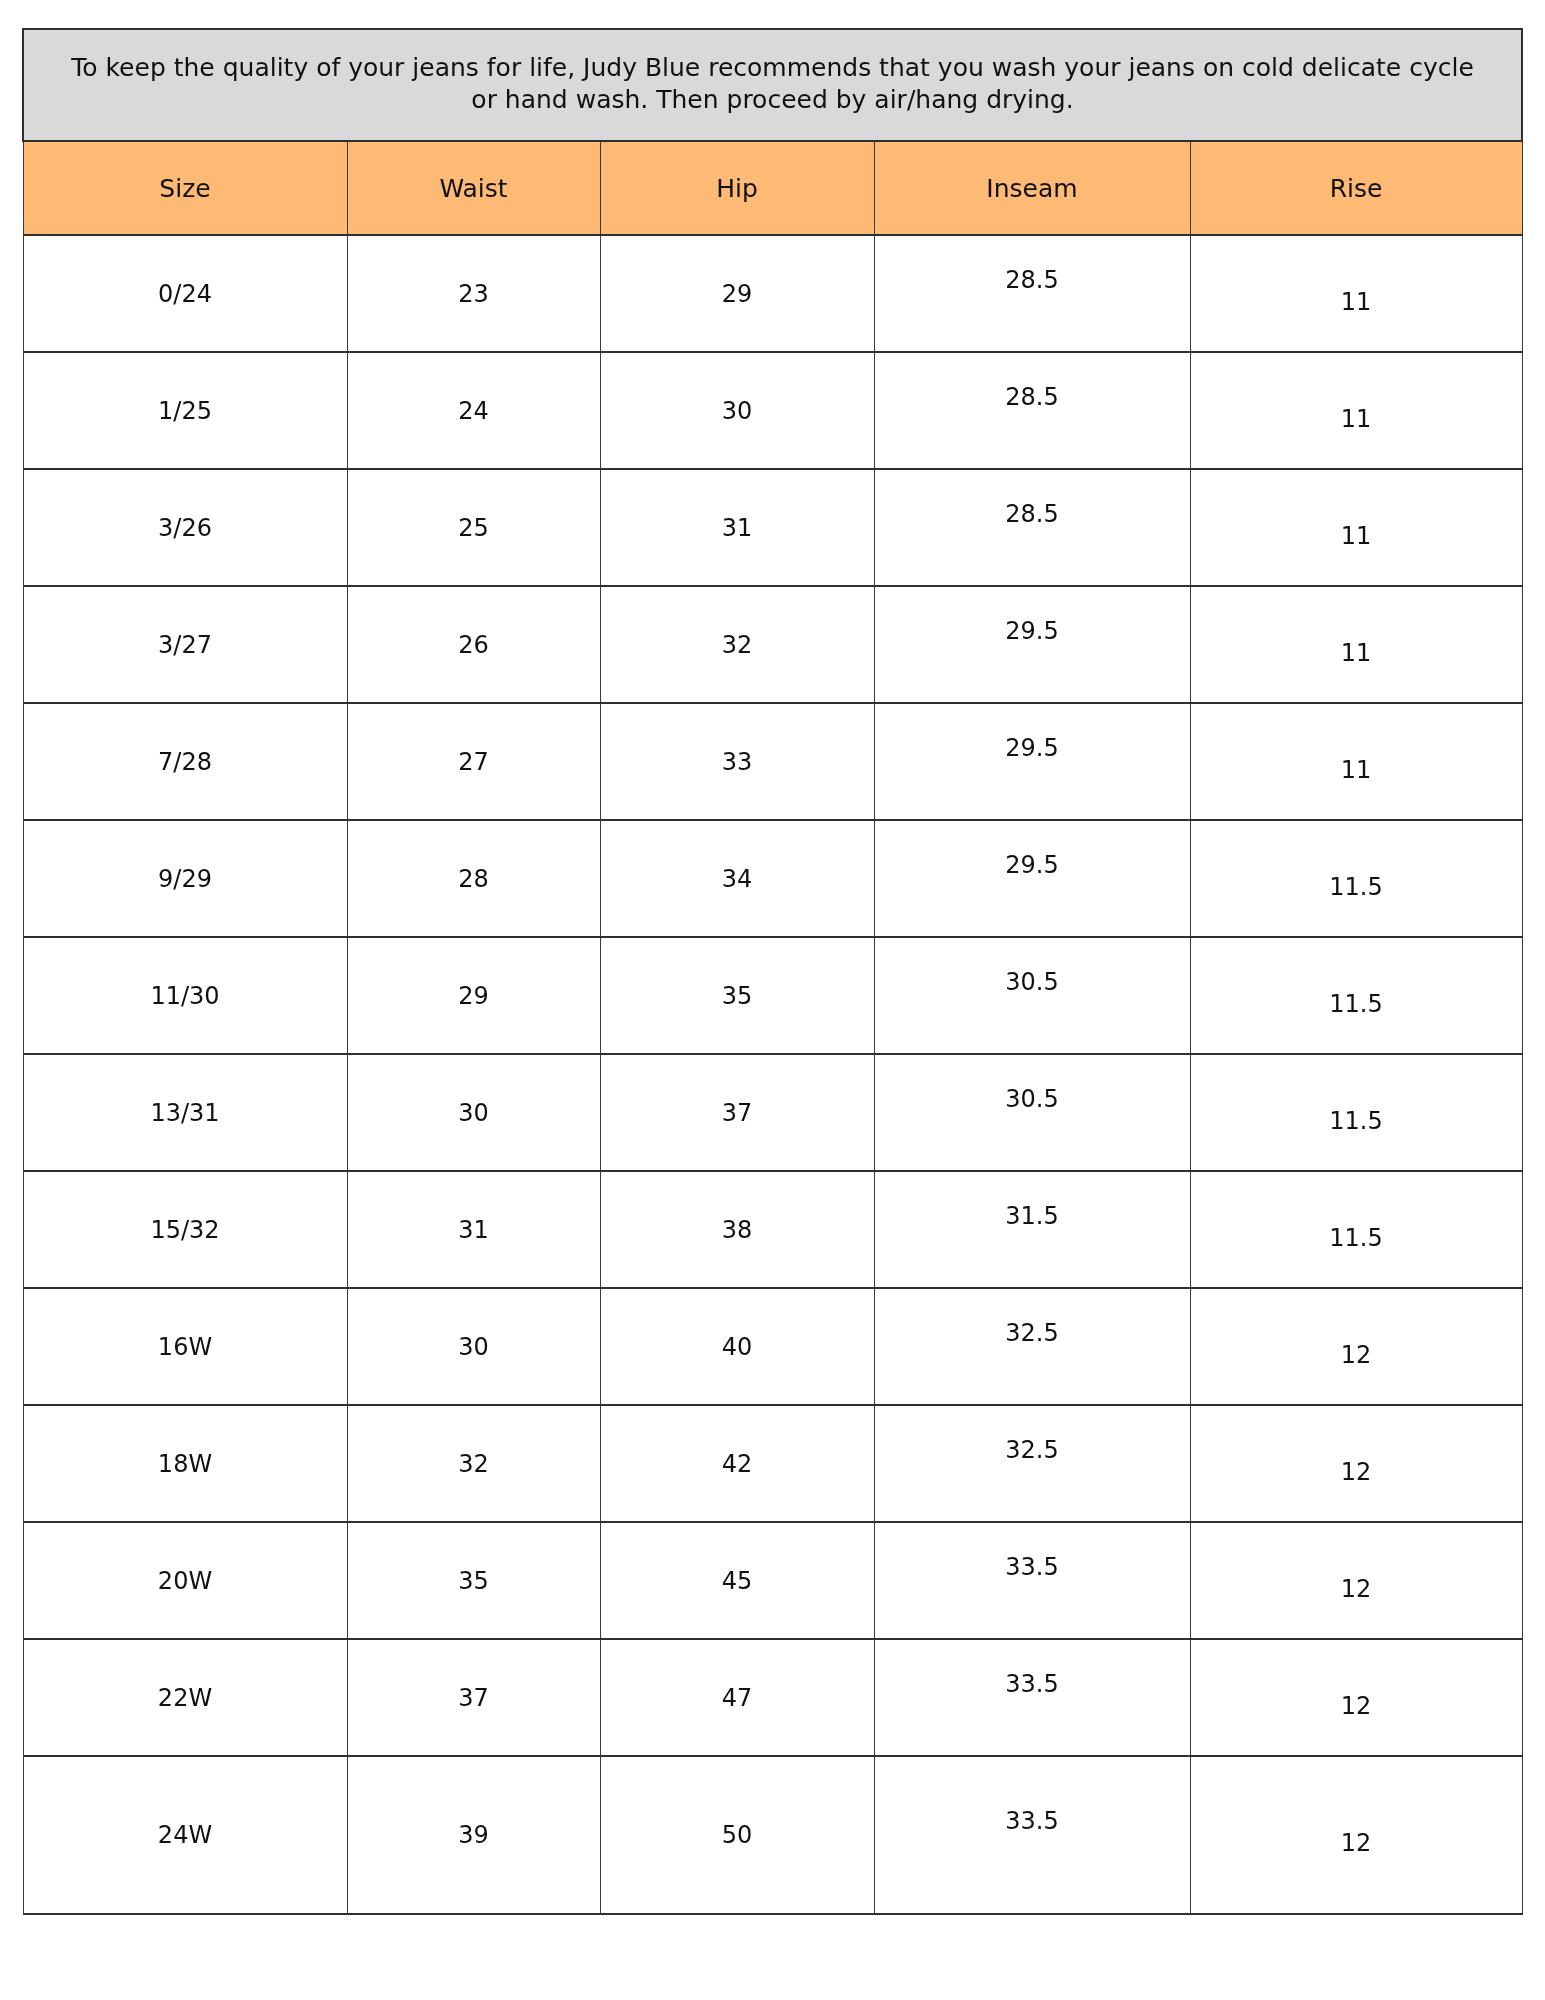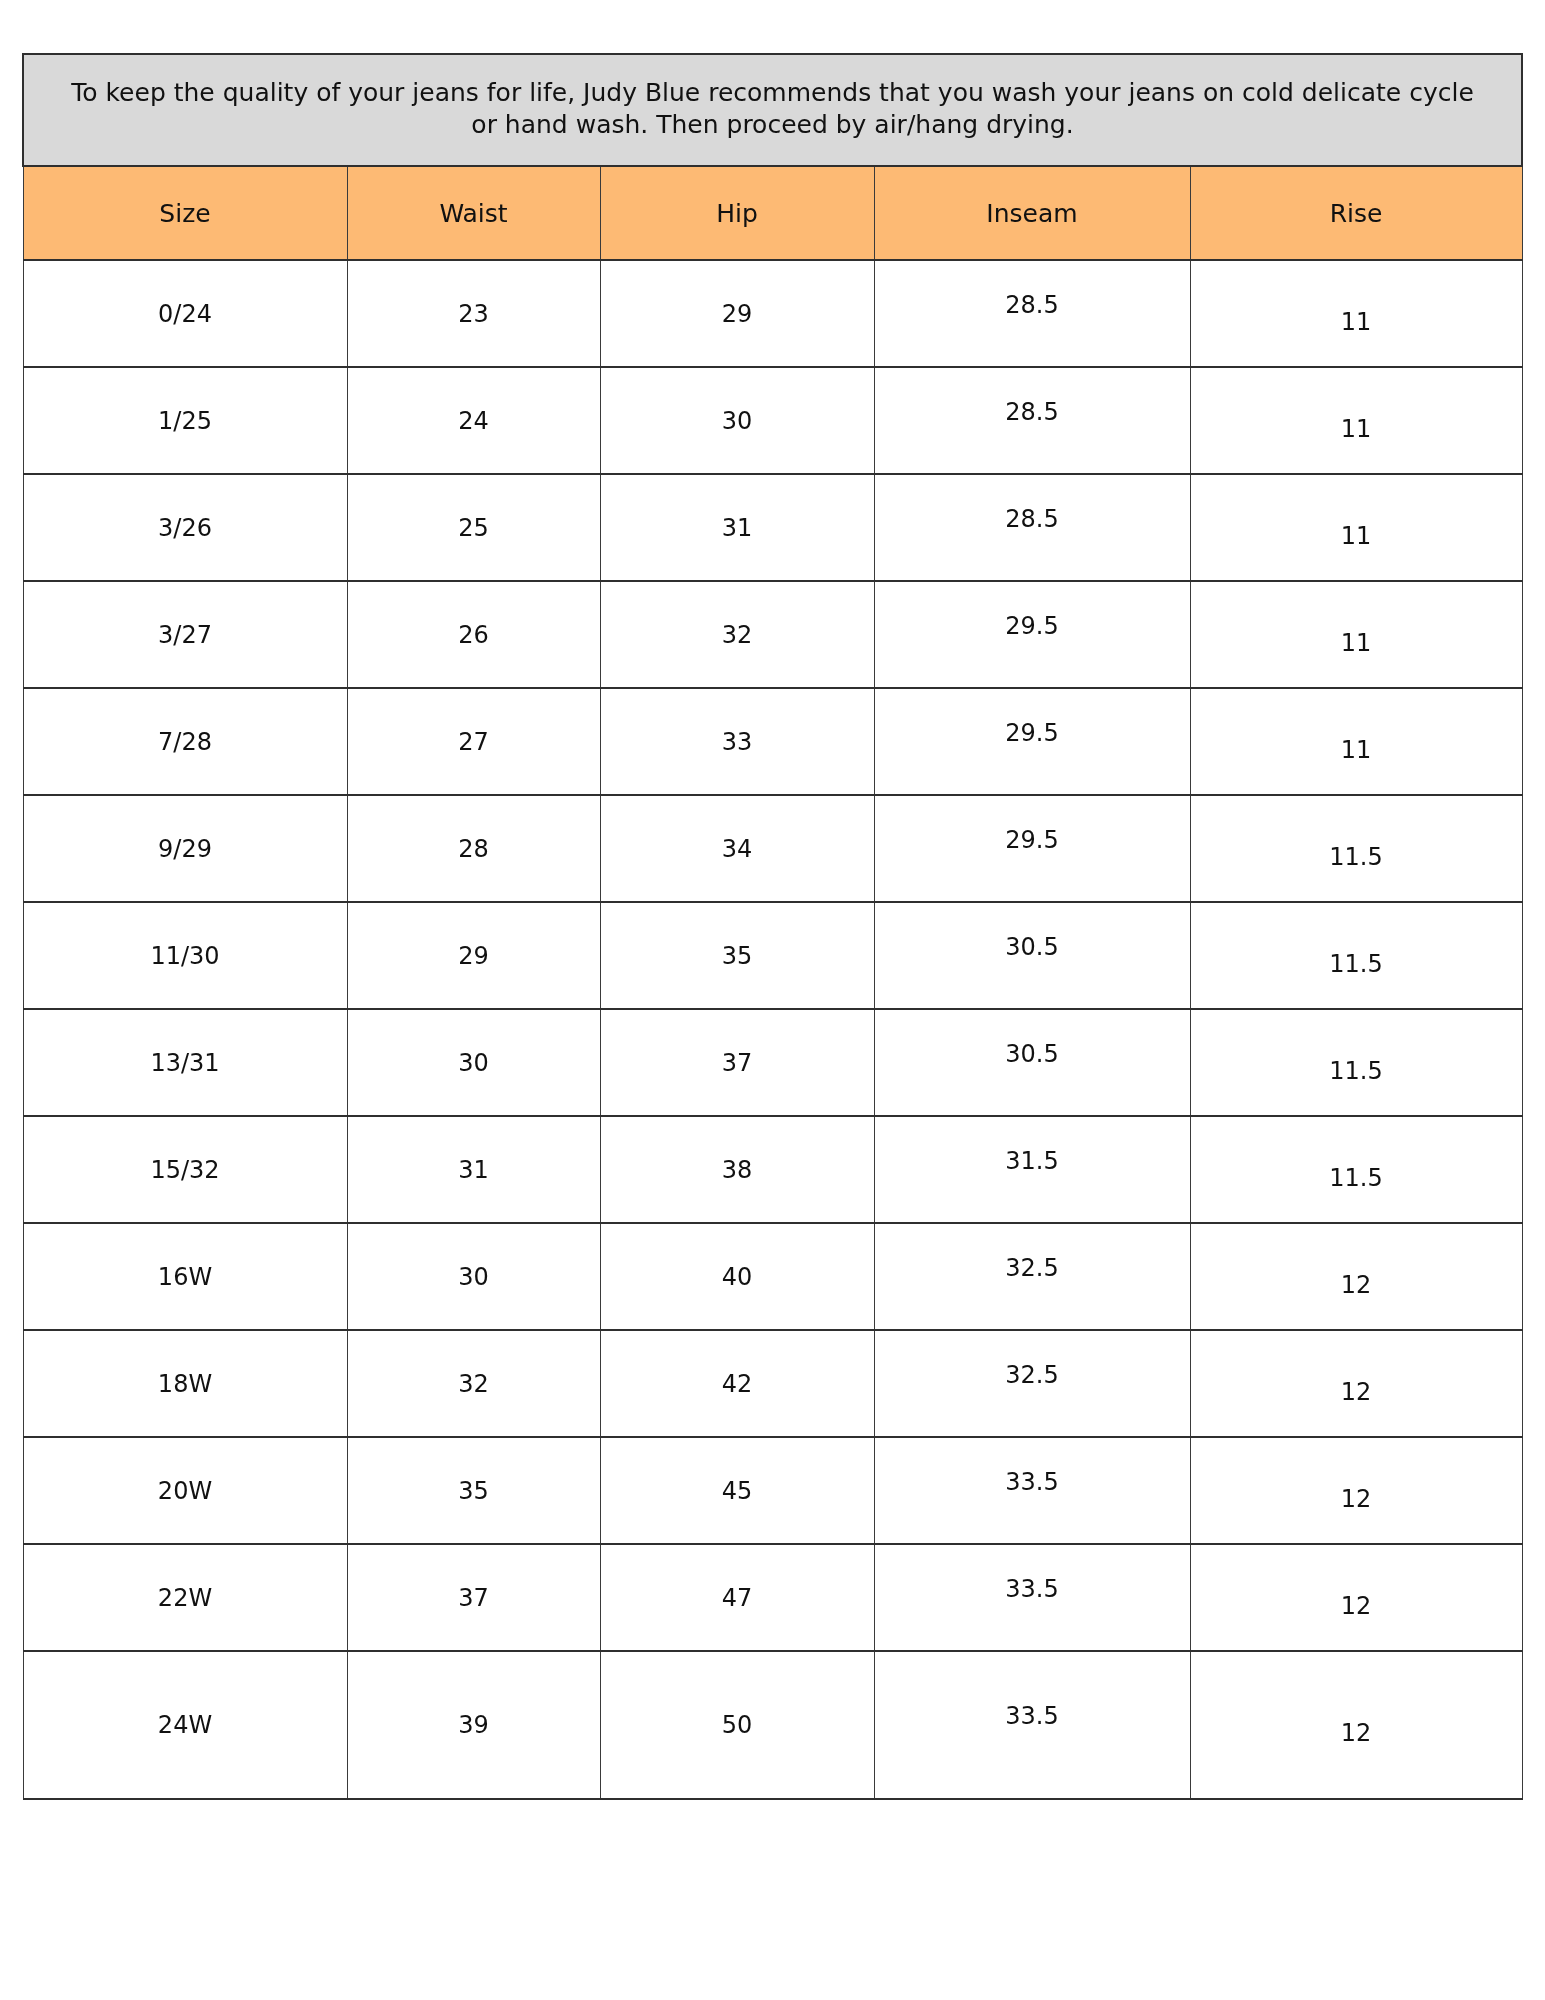--- a/index.html
+++ b/index.html
@@ -18,21 +18,20 @@
     position: relative;
     width: 1545px;
     height: 2000px;
     box-sizing: border-box;
     padding: 28px 22px 0 22px;
   }
   table.size-chart {
     width: 1499px;
     border-collapse: collapse;
     table-layout: fixed;
-    margin-top: 25px;
   }
   table.size-chart col.c-size   { width: 324px; }
   table.size-chart col.c-waist  { width: 253px; }
   table.size-chart col.c-hip    { width: 274px; }
   table.size-chart col.c-inseam { width: 316px; }
   table.size-chart col.c-rise   { width: 332px; }
 
   .care-note td {
     background: #d9d9d9;
     border: 2px solid #2f2f2f;
@@ -78,21 +77,21 @@
   tbody.rows tr:last-child td {
     height: 128px;
   }
   tbody.rows td.cell-size,
   tbody.rows td.cell-waist,
   tbody.rows td.cell-hip {
     vertical-align: middle;
   }
   tbody.rows td.cell-inseam {
     vertical-align: middle;
-    padding-bottom: 18px;
+    padding-bottom: 28px;
   }
   tbody.rows td.cell-rise {
     vertical-align: middle;
     padding-top: 16px;
   }
 </style>
 </head>
 <body>
 
 <div class="page">

